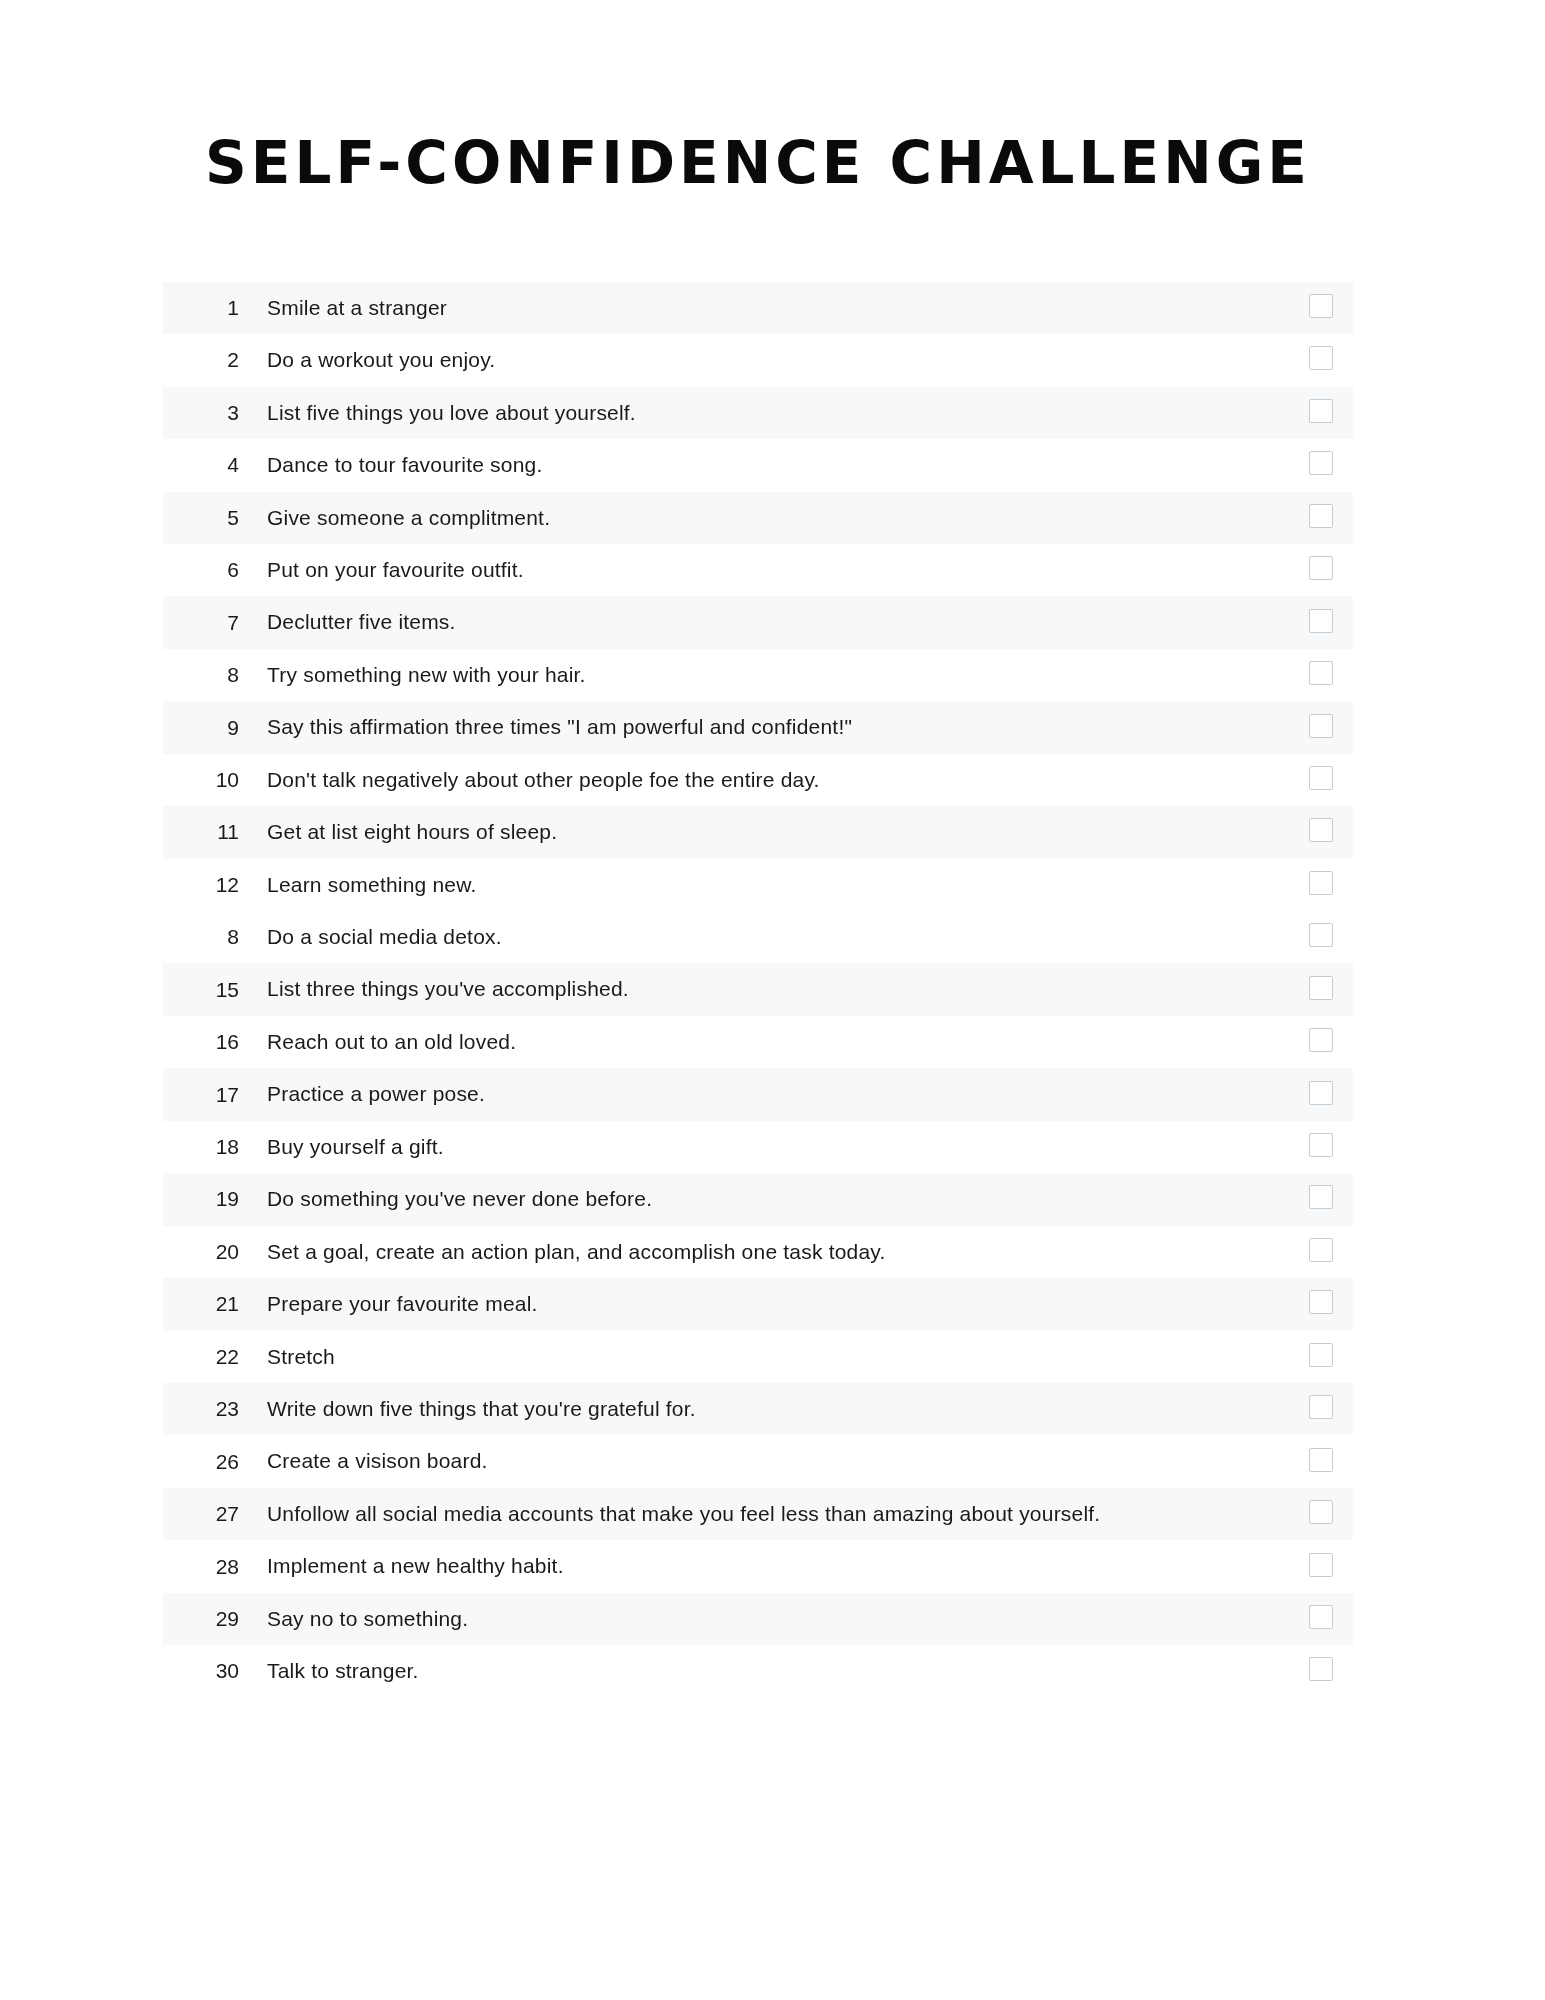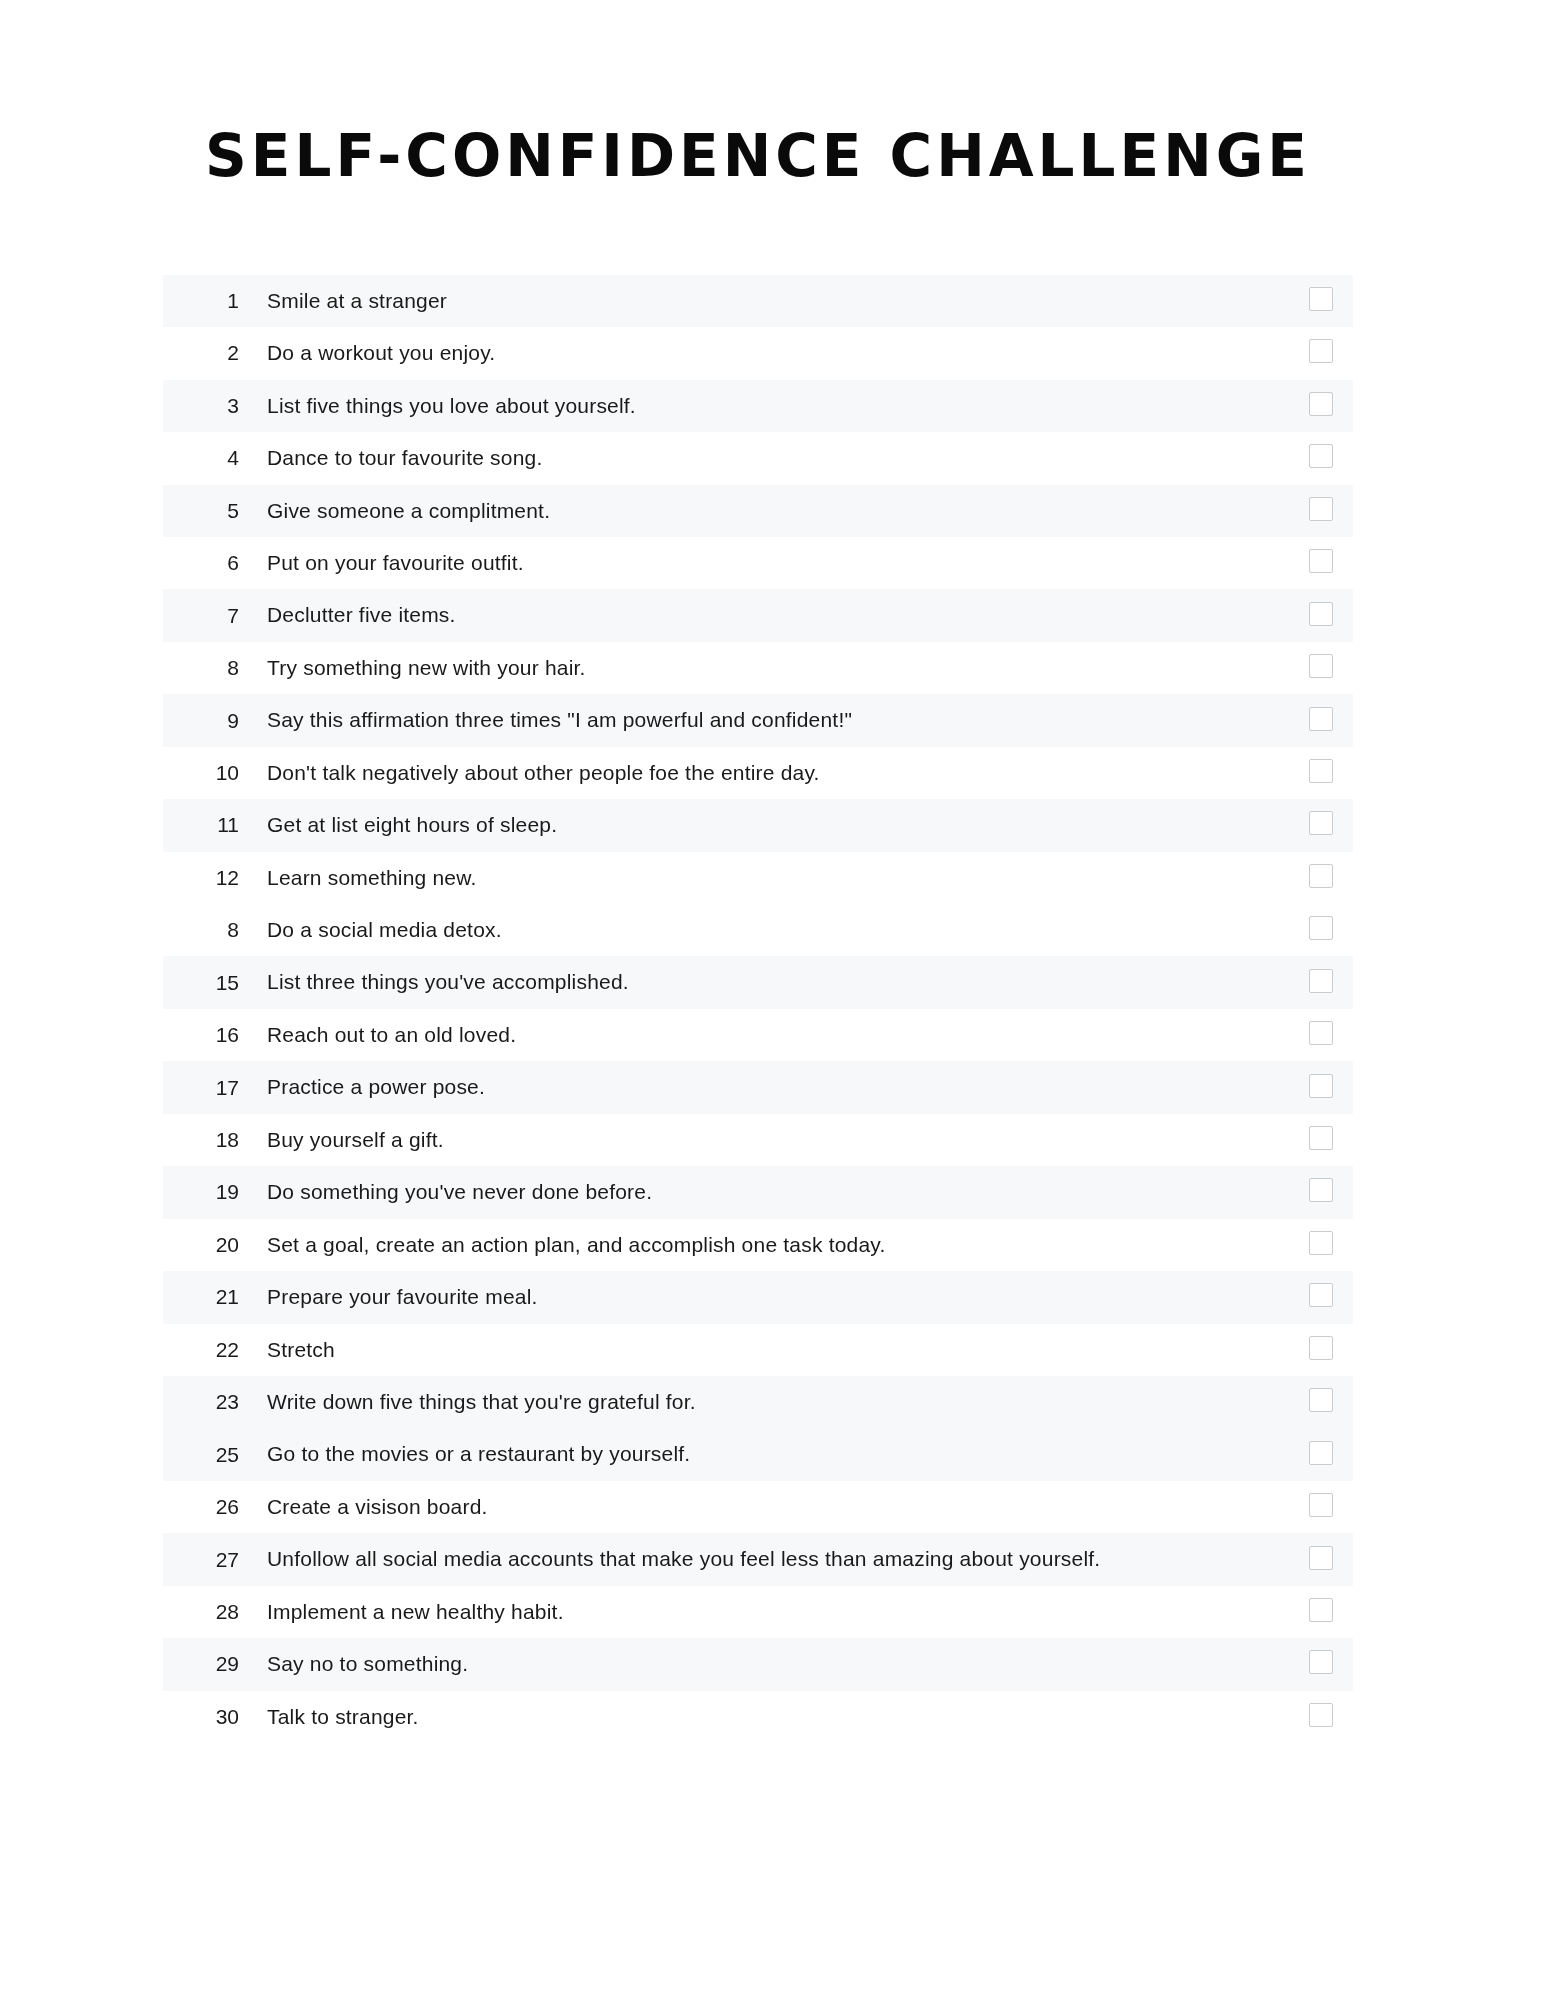--- a/index.html
+++ b/index.html
@@ -11,21 +11,21 @@
     width: 1545px;
     min-height: 2000px;
     font-family: "Liberation Sans", sans-serif;
     color: #111111;
     -webkit-font-smoothing: antialiased;
   }
   .page {
     width: 1516px;
     min-height: 2000px;
     box-sizing: border-box;
-    padding: 5px;
+    padding: 12px;
     position: relative;
     background: #ffffff;
   }
   .title {
     text-align: center;
     font-family: "DejaVu Sans", sans-serif;
     font-weight: 700;
     font-size: 58px;
     letter-spacing: 4px;
     color: #0a0a0a;
@@ -219,26 +219,20 @@
             <td class="task">Stretch</td>
             <td class="gap"></td>
             <td class="check"><span class="box"></span></td>
           </tr>
           <tr class="row-odd">
             <td class="num">23</td>
             <td class="task">Write  down  five   things  that  you're  grateful  for.</td>
             <td class="gap"></td>
             <td class="check"><span class="box"></span></td>
           </tr>
-          <tr class="row-odd">
-            <td class="num">25</td>
-            <td class="task">Go to the  movies  or  a restaurant  by  yourself.</td>
-            <td class="gap"></td>
-            <td class="check"><span class="box"></span></td>
-          </tr>
           <tr class="row-even">
             <td class="num">26</td>
             <td class="task">Create  a visison  board.</td>
             <td class="gap"></td>
             <td class="check"><span class="box"></span></td>
           </tr>
           <tr class="row-odd">
             <td class="num">27</td>
             <td class="task">Unfollow  all  social  media  accounts  that  make  you  feel  less  than  amazing  about  yourself.</td>
             <td class="gap"></td>

